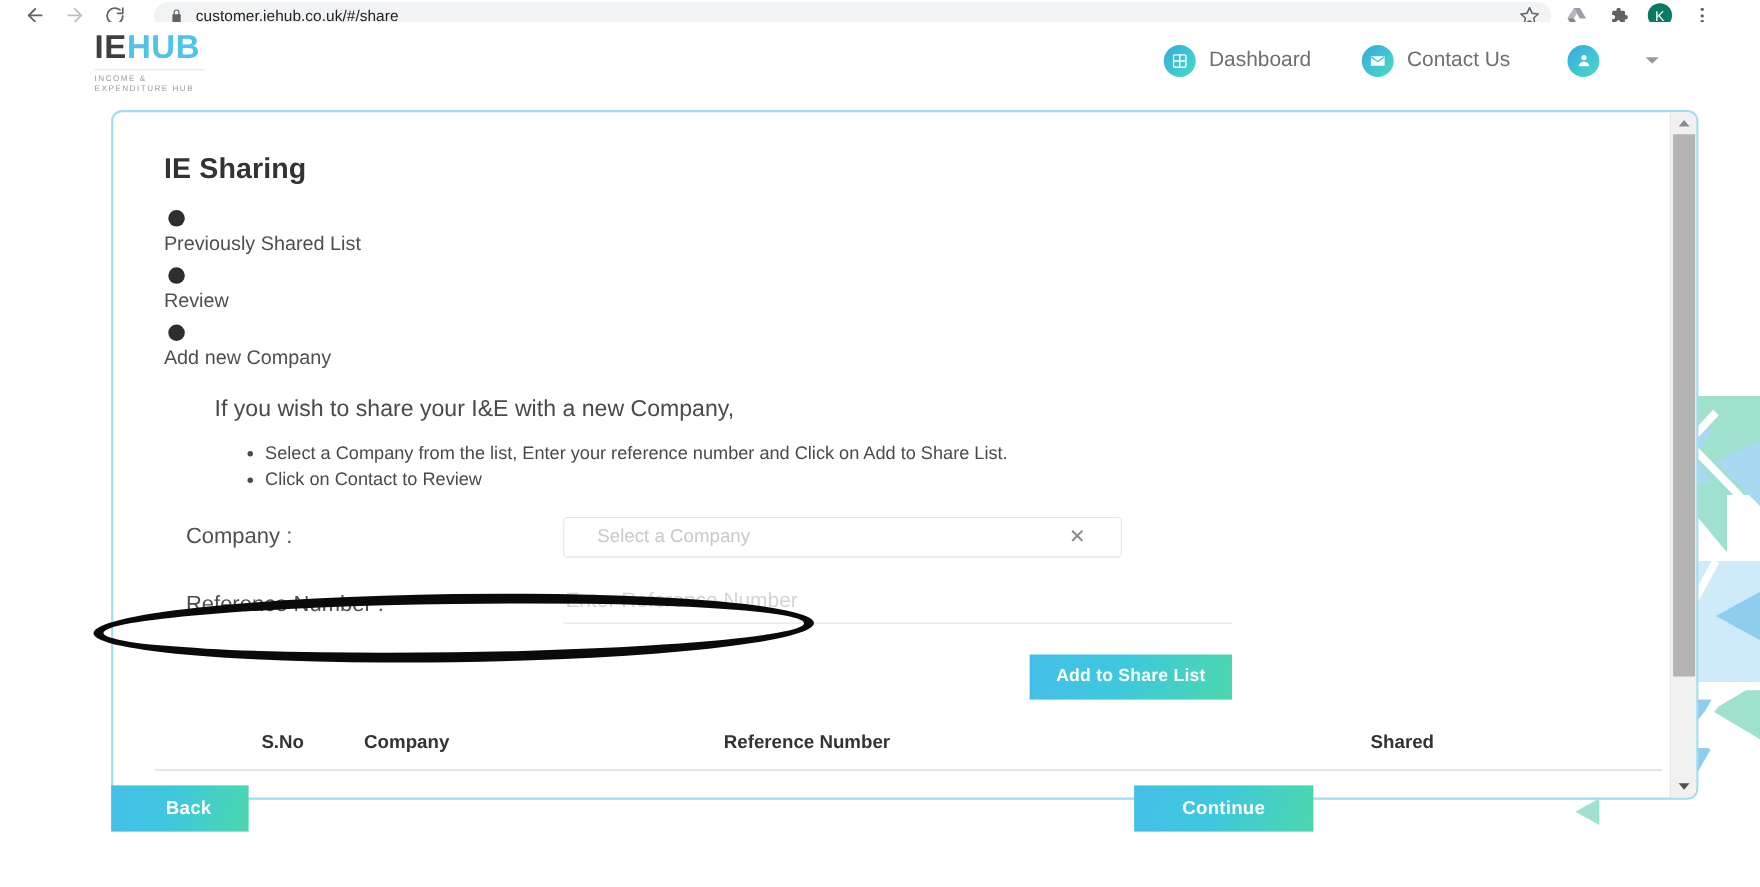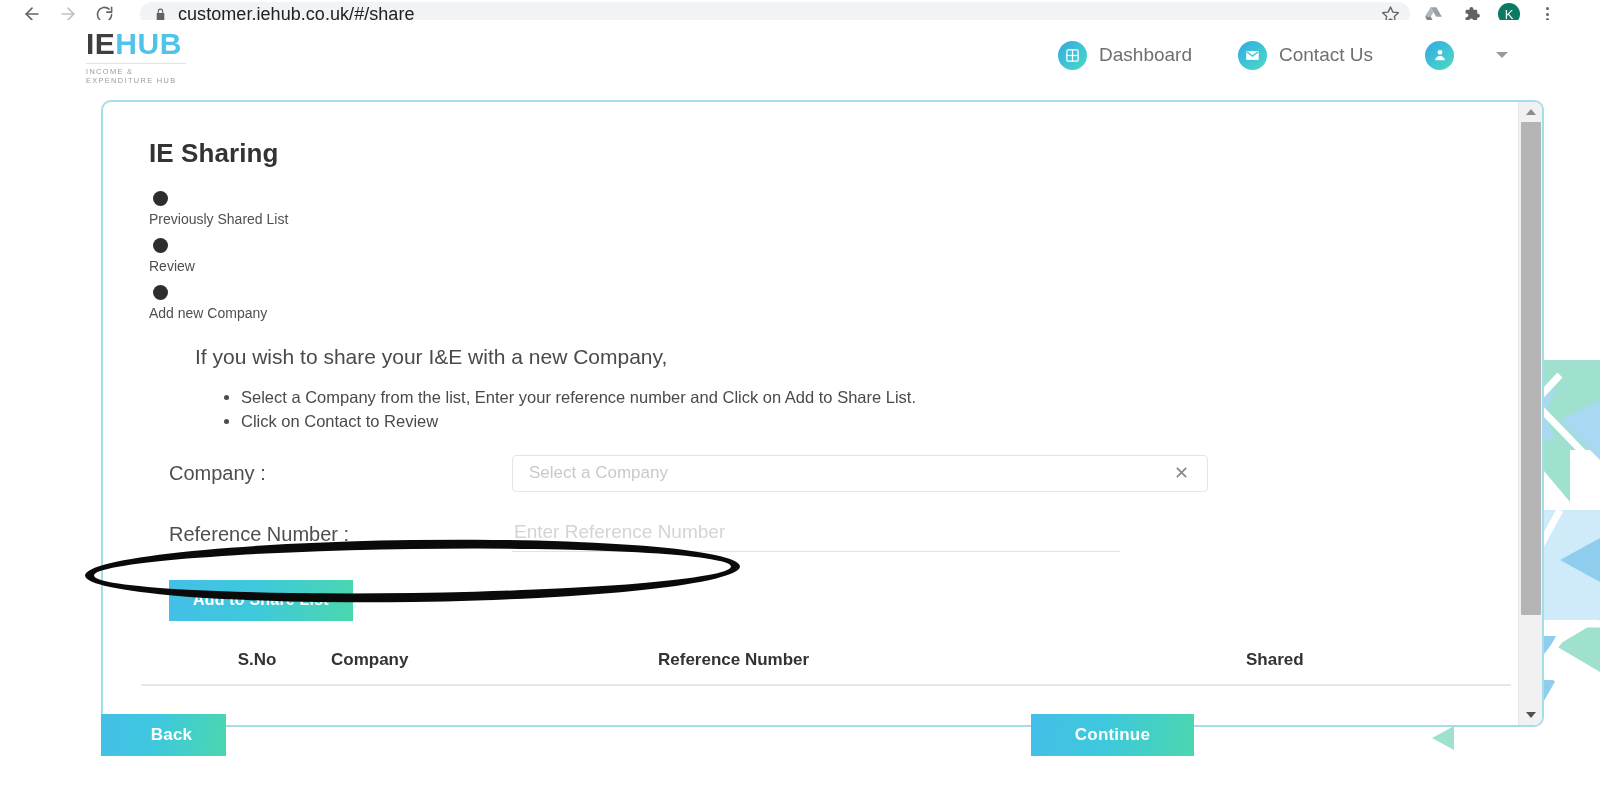--- a/index.html
+++ b/index.html
@@ -35,21 +35,21 @@
     flex: 1;
     max-width: 1270px;
     background: #f1f3f4;
     border-radius: 13px;
     display: flex;
     align-items: center;
     padding: 0 10px 0 14px;
   }
   .lock-icon { margin-right: 11px; display: flex; }
   .url-text {
-    font-size: 18px;
+    font-size: 14px;
     color: #202124;
     letter-spacing: .05px;
     white-space: nowrap;
   }
   .star-btn { margin-left: auto; display: flex; align-items: center; }
   .chrome-icons {
     display: flex;
     align-items: center;
     gap: 0px;
     margin-left: 4px;
@@ -184,21 +184,21 @@
   .steps { margin-top: 22px; }
   .step { margin-bottom: 3px; }
   .step-dot {
     width: 15px; height: 15px;
     border-radius: 50%;
     background: #2e2e2e;
     display: block;
     margin-left: 4px;
   }
   .step-label {
-    font-size: 14px;
+    font-size: 18px;
     color: #4f4f4f;
     display: block;
     margin-top: 5px;
     margin-bottom: 11px;
   }
 
   .intro {
     margin-top: 24px;
     margin-left: 46px;
     font-size: 21px;
@@ -221,27 +221,27 @@
     align-items: center;
     margin-left: 20px;
     margin-top: 21px;
   }
   .form-label {
     font-size: 20px;
     color: #4f4f4f;
     width: 343px;
   }
   .select-box {
-    width: 696px;
+    width: 508px;
     height: 37px;
     border: 1px solid #e4e4e4;
     border-radius: 4px;
     display: flex;
     align-items: center;
-    padding: 0 16px;
+    padding: 0 30px;
     background: #fff;
   }
   .select-placeholder {
     font-size: 17px;
     color: #c9c9c9;
     flex: 1;
   }
   .select-clear {
     font-size: 18px;
     color: #8a8a8a;
@@ -261,21 +261,21 @@
     outline: none;
     padding: 0 2px 4px 2px;
   }
   .underline-input::placeholder { color: #d4d4d4; }
 
   .add-btn-wrap {
     margin-left: 20px;
     margin-top: 28px;
     width: 951px;
     display: flex;
-    justify-content: flex-start;
+    justify-content: flex-end;
   }
   .btn-grad {
     border: none;
     color: #fff;
     font-size: 16px;
     font-weight: 700;
     font-family: "Liberation Sans", sans-serif;
     background: linear-gradient(100deg, #44bfe8 0%, #3ec8dd 45%, #4bd7ae 100%);
     cursor: pointer;
     letter-spacing: .2px;

